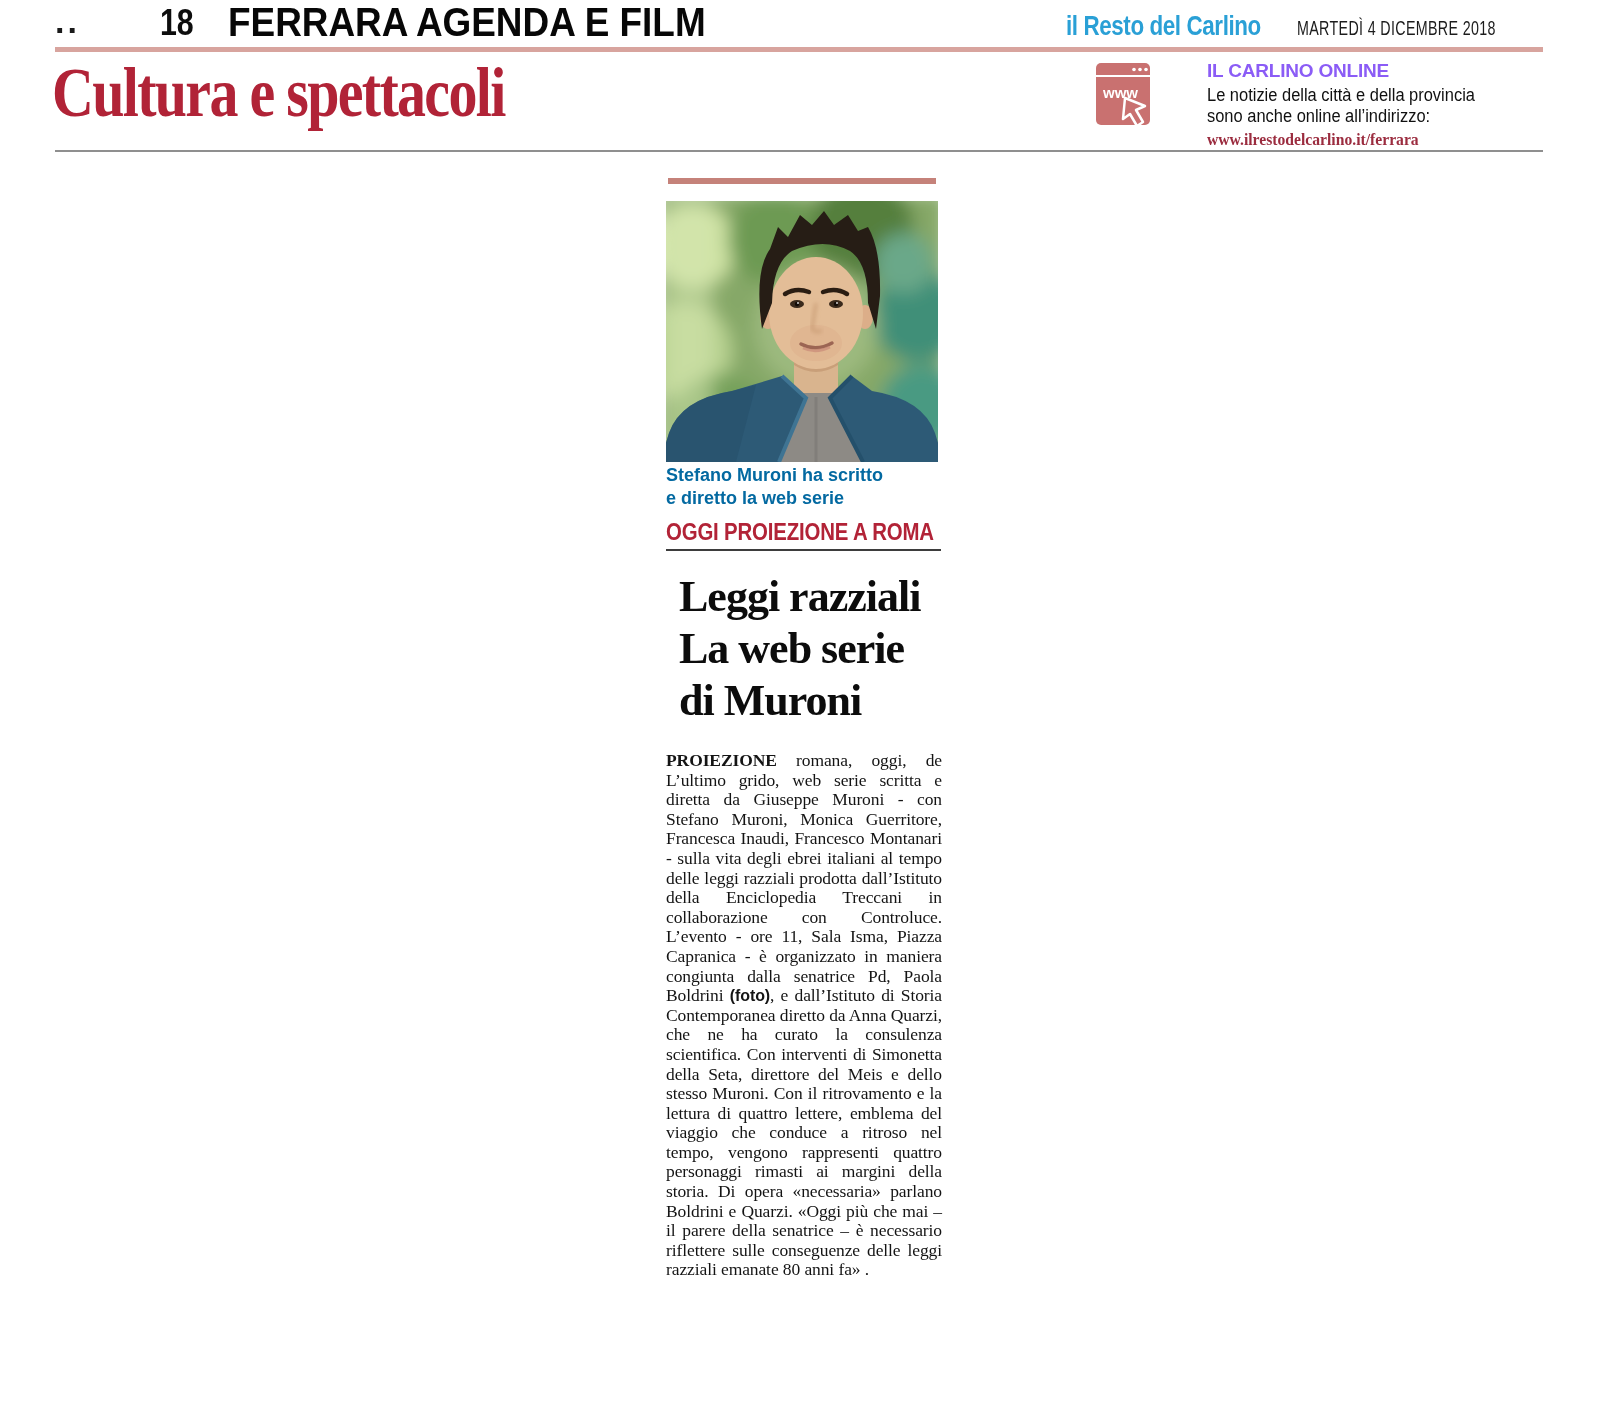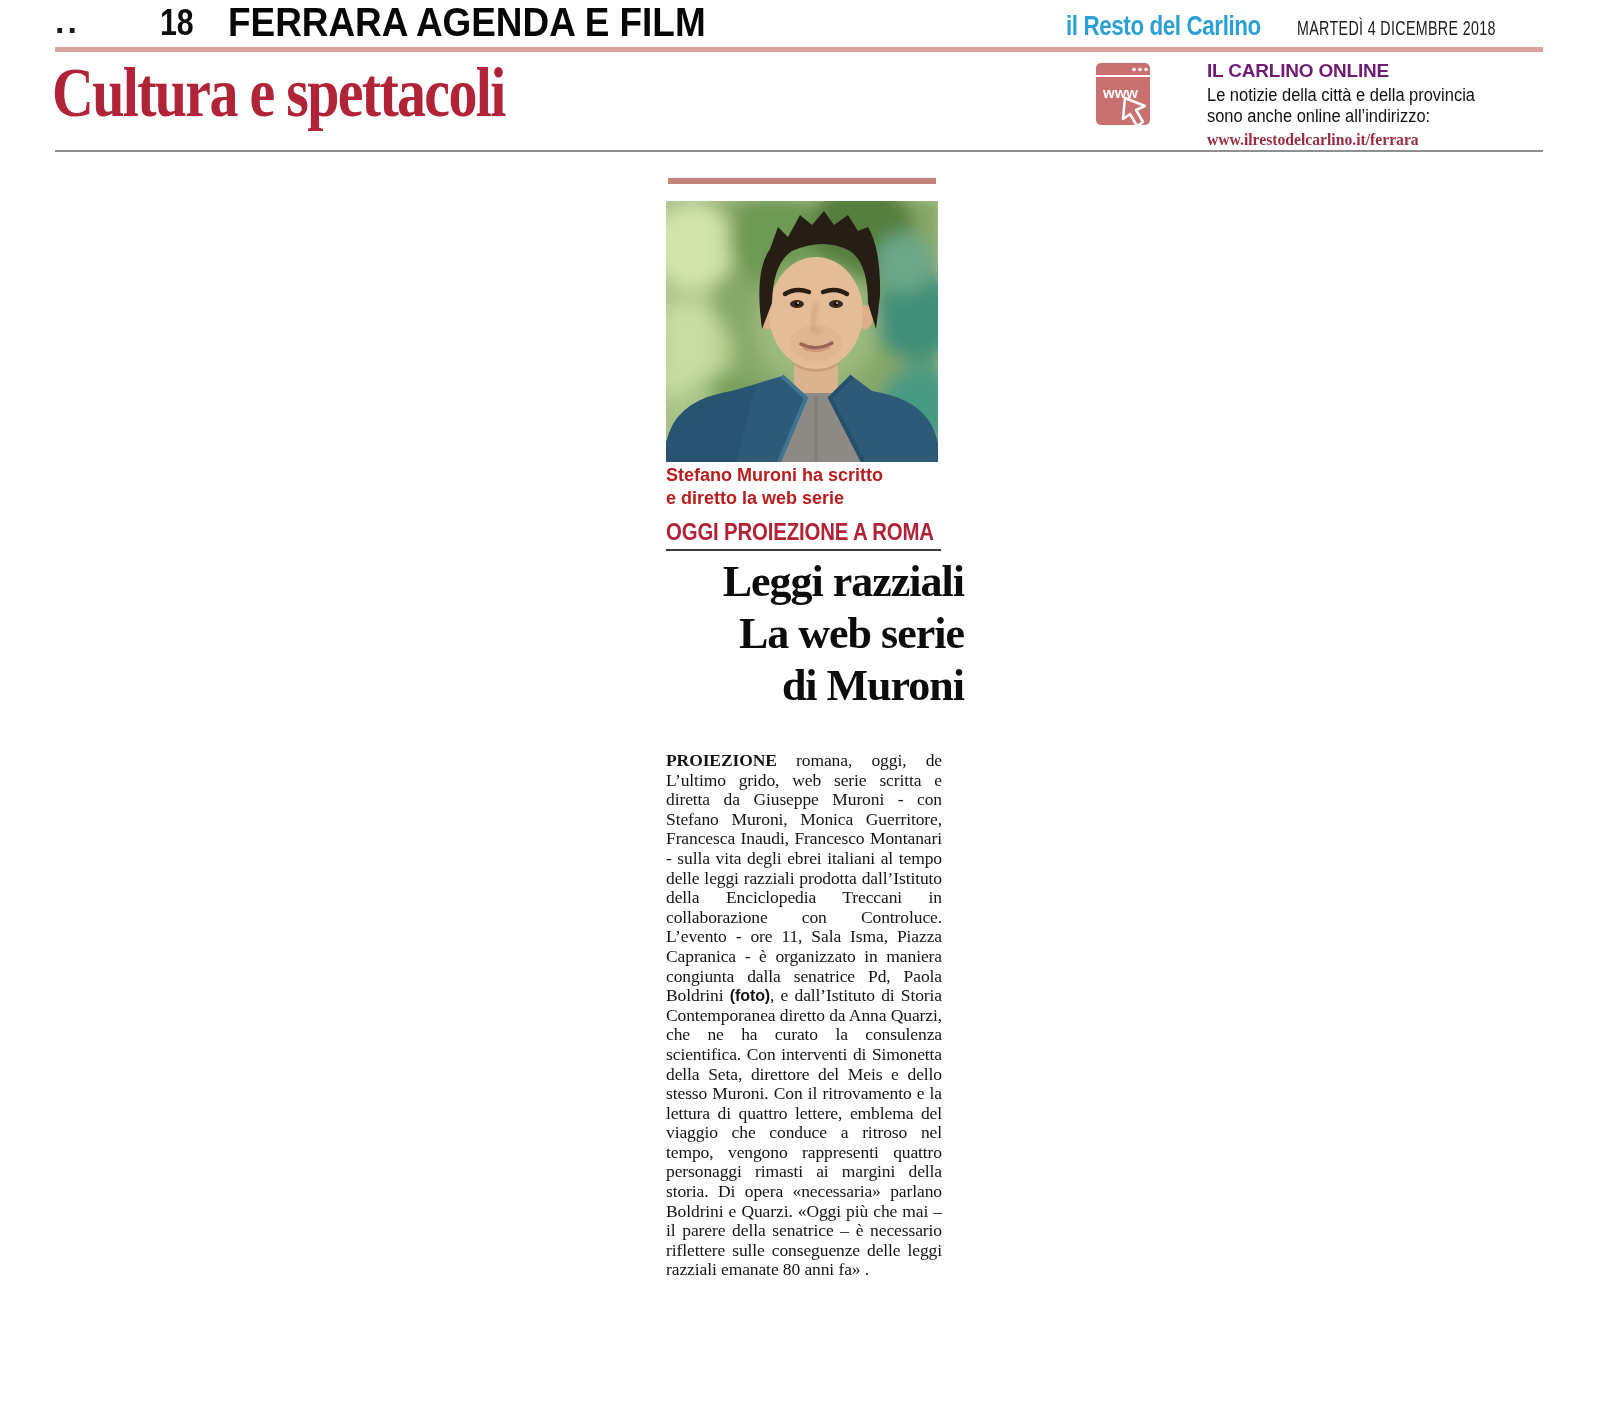--- a/index.html
+++ b/index.html
@@ -24,31 +24,31 @@
   .section-title{
     left:52px;top:54px;
     font-family:"Liberation Serif",serif;font-weight:bold;
     font-size:69px;color:#b12337;letter-spacing:-2px;
     transform:scaleX(.84);
   }
   .rule-gray-header{left:55px;top:150px;width:1488px;height:2px;background:#8f8f8f;}
 
   
   .online-icon{left:1095px;top:62px;width:58px;height:74px;}
-  .online-title{left:1207px;top:60px;font-size:19px;font-weight:800;color:#701a75;letter-spacing:-.2px;}
+  .online-title{left:1207px;top:60px;font-size:19px;font-weight:800;color:#8b5cf6;letter-spacing:-.2px;}
   .online-line1{left:1207px;top:85px;font-size:17.5px;color:#101010;transform:scaleX(.94);}
   .online-line2{left:1207px;top:106px;font-size:17.5px;color:#101010;transform:scaleX(.94);}
   .online-url{left:1207px;top:130px;font-family:"Liberation Serif",serif;font-weight:bold;font-size:17px;color:#9b2c3f;transform:scaleX(.92);}
 
   
   .article-rule{left:668px;top:178px;width:268px;height:6px;background:#c5827a;}
   .article-photo{left:666px;top:201px;width:272px;height:261px;overflow:hidden;}
   .photo-caption{
     left:666px;top:464px;width:300px;
-    font-size:18px;line-height:23px;color:#b91c1c;
+    font-size:18px;line-height:23px;color:#0369a1;
     white-space:pre-line;font-weight:600;
   }
   .photo-caption .cap-name{font-weight:800;}
   .kicker{left:666px;top:518px;font-size:24px;font-weight:800;color:#b22337;transform:scaleX(.85);letter-spacing:-.2px;}
   .kicker-rule{left:666px;top:549px;width:275px;height:2px;background:#3d3d3d;}
   .headline{
     left:664px;top:556px;width:300px;
     font-family:"Liberation Serif",serif;font-weight:bold;
     font-size:44px;line-height:52px;letter-spacing:-1px;color:#0c0c0c;
     white-space:pre-line;
@@ -155,19 +155,19 @@
       <path d="M137,147 Q150,153 164,146" stroke="#c98a77" stroke-width="3" fill="none" opacity=".7"></path>
     </svg>
   </div>
 
   <div class="abs photo-caption"><span class="cap-name">Stefano Muroni</span><span> ha scritto
 e diretto la web serie</span></div>
 
   <div class="abs condX kicker">OGGI PROIEZIONE A ROMA</div>
   <div class="abs kicker-rule"></div>
 
-  <h1 class="abs headline" style="margin:0;text-align:right;">Leggi razziali
+  <h1 class="abs headline" style="margin:15px;">Leggi razziali
 La web serie
 di Muroni</h1>
 
   <p class="abs body-text" style="margin:0;"><span class="body-lead">PROIEZIONE</span><span> romana, oggi, de L’ultimo grido, web serie scritta e diretta da Giuseppe Muroni - con Stefano Muroni, Monica Guerritore, Francesca Inaudi, Francesco Montanari - sulla vita degli ebrei italiani al tempo delle leggi razziali prodotta dall’Istituto della Enciclopedia Treccani in collaborazione con Controluce. L’evento - ore 11, Sala Isma, Piazza Capranica - è organizzato in maniera congiunta dalla senatrice Pd, Paola Boldrini </span><span class="body-foto">(foto)</span><span>, e dall’Istituto di Storia Contemporanea diretto da Anna Quarzi, che ne ha curato la consulenza scientifica. Con interventi di Simonetta della Seta, direttore del Meis e dello stesso Muroni. Con il ritrovamento e la lettura di quattro lettere, emblema del viaggio che conduce a ritroso nel tempo, vengono rappresenti quattro personaggi rimasti ai margini della storia. Di opera «necessaria» parlano Boldrini e Quarzi. «Oggi più che mai – il parere della senatrice – è necessario riflettere sulle conseguenze delle leggi razziali emanate 80 anni fa» .</span></p>
 
 </div>
 
 </body></html>

